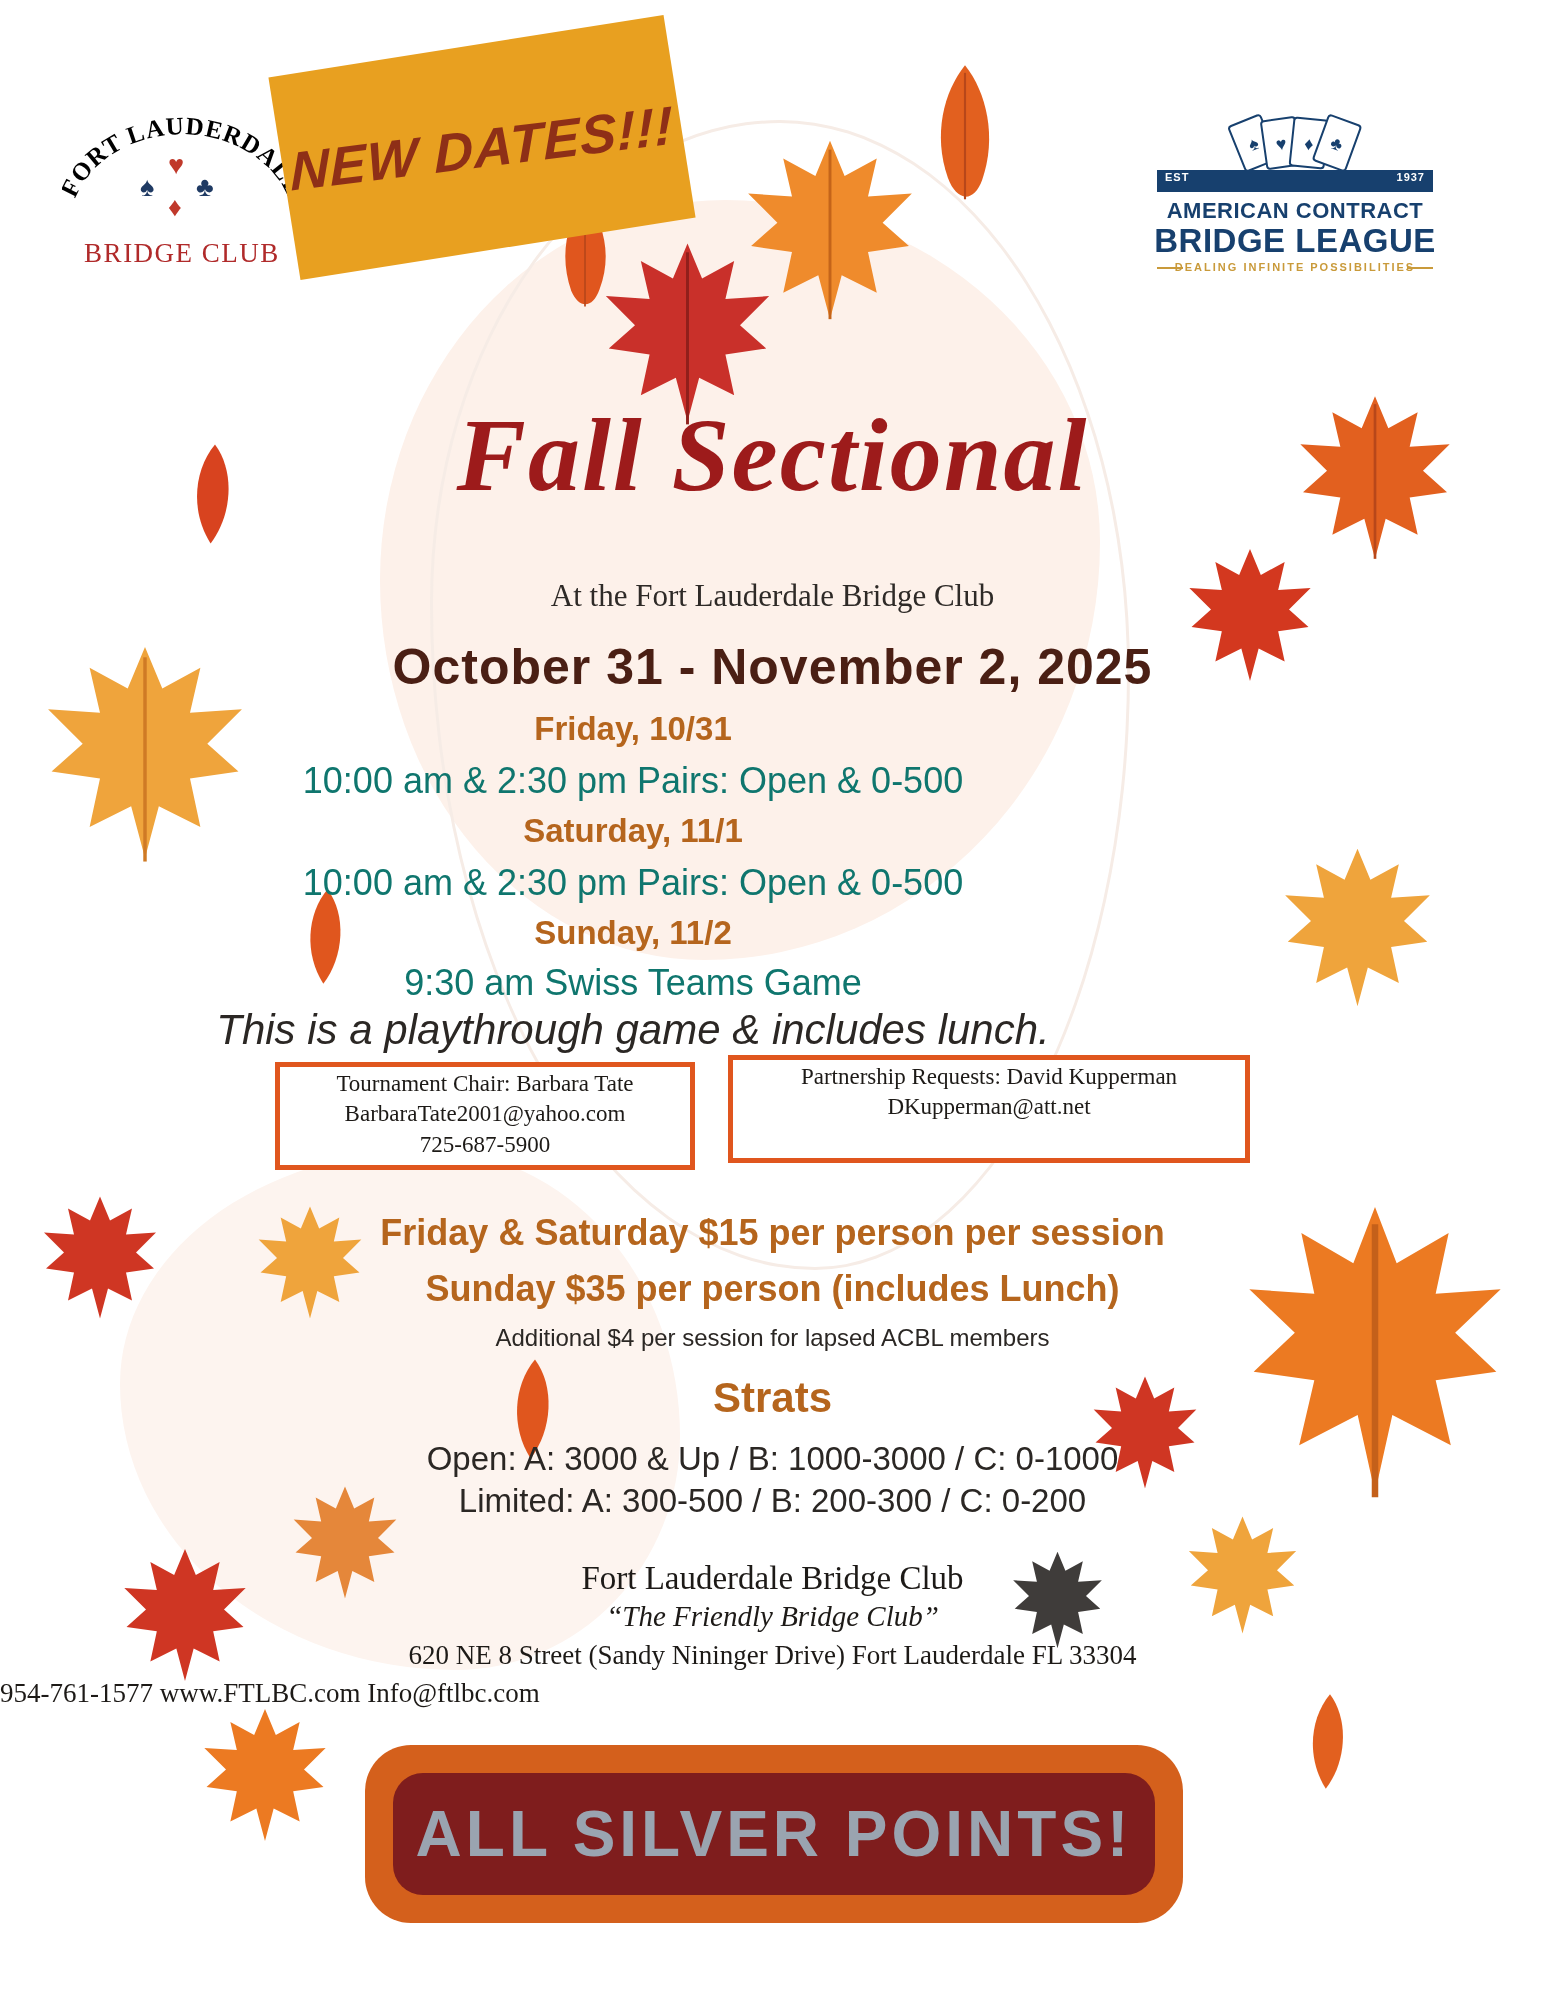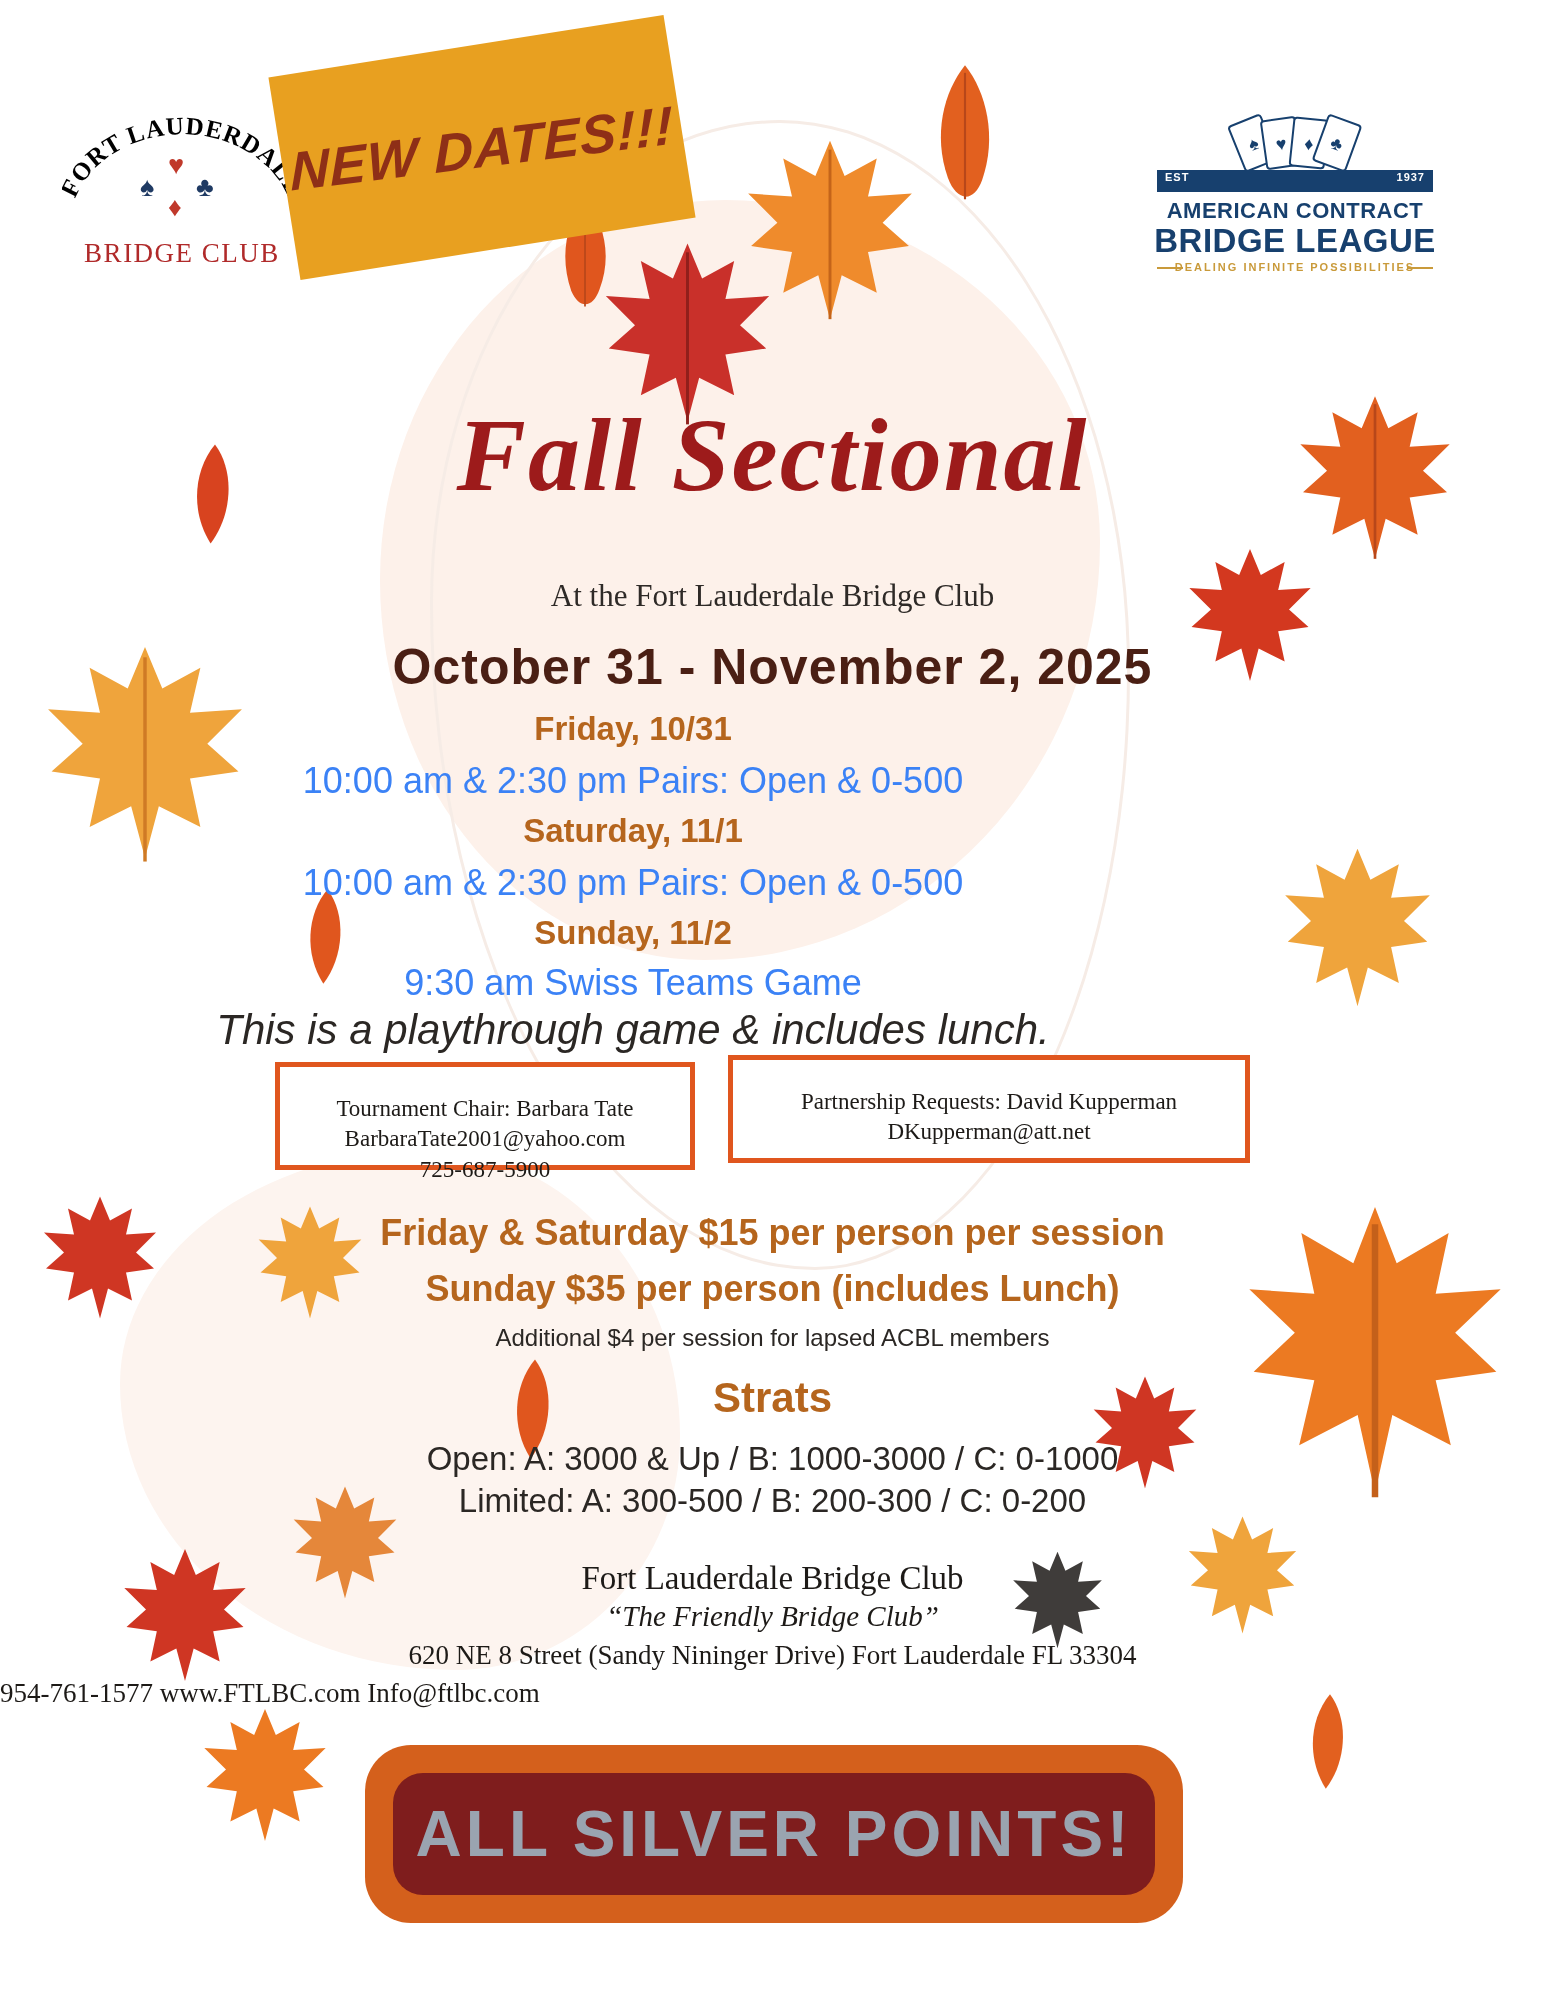--- a/index.html
+++ b/index.html
@@ -196,38 +196,38 @@
   }
 
   .sched { position: absolute; left: 0; width: 1266px; text-align: center; }
   .sched-day {
     font-weight: bold;
     font-size: 33px;
     color: #b5651d;
   }
   .sched-line {
     font-size: 36px;
-    color: #3b82f6;
+    color: #0f766e;
   }
   .sched-note {
     font-size: 42px;
     font-style: italic;
     color: #2b2724;
   }
 
   
   .contact-box {
     position: absolute;
     border: 5px solid #e0561e;
     background: #ffffff;
     text-align: center;
     font-family: "Liberation Serif", serif;
     font-size: 23px;
     color: #1d1a17;
-    padding: 27px 12px;
+    padding: 2px 12px;
     line-height: 1.32;
   }
   .contact-box.left  { left: 275px; top: 1062px; width: 420px; height: 108px; }
   .contact-box.right { left: 728px; top: 1055px; width: 522px; height: 108px; }
 
   
   .fee1, .fee2, .fee3 {
     position: absolute; left: 0; width: 1545px; text-align: center;
     font-weight: bold; color: #b5651d;
   }

